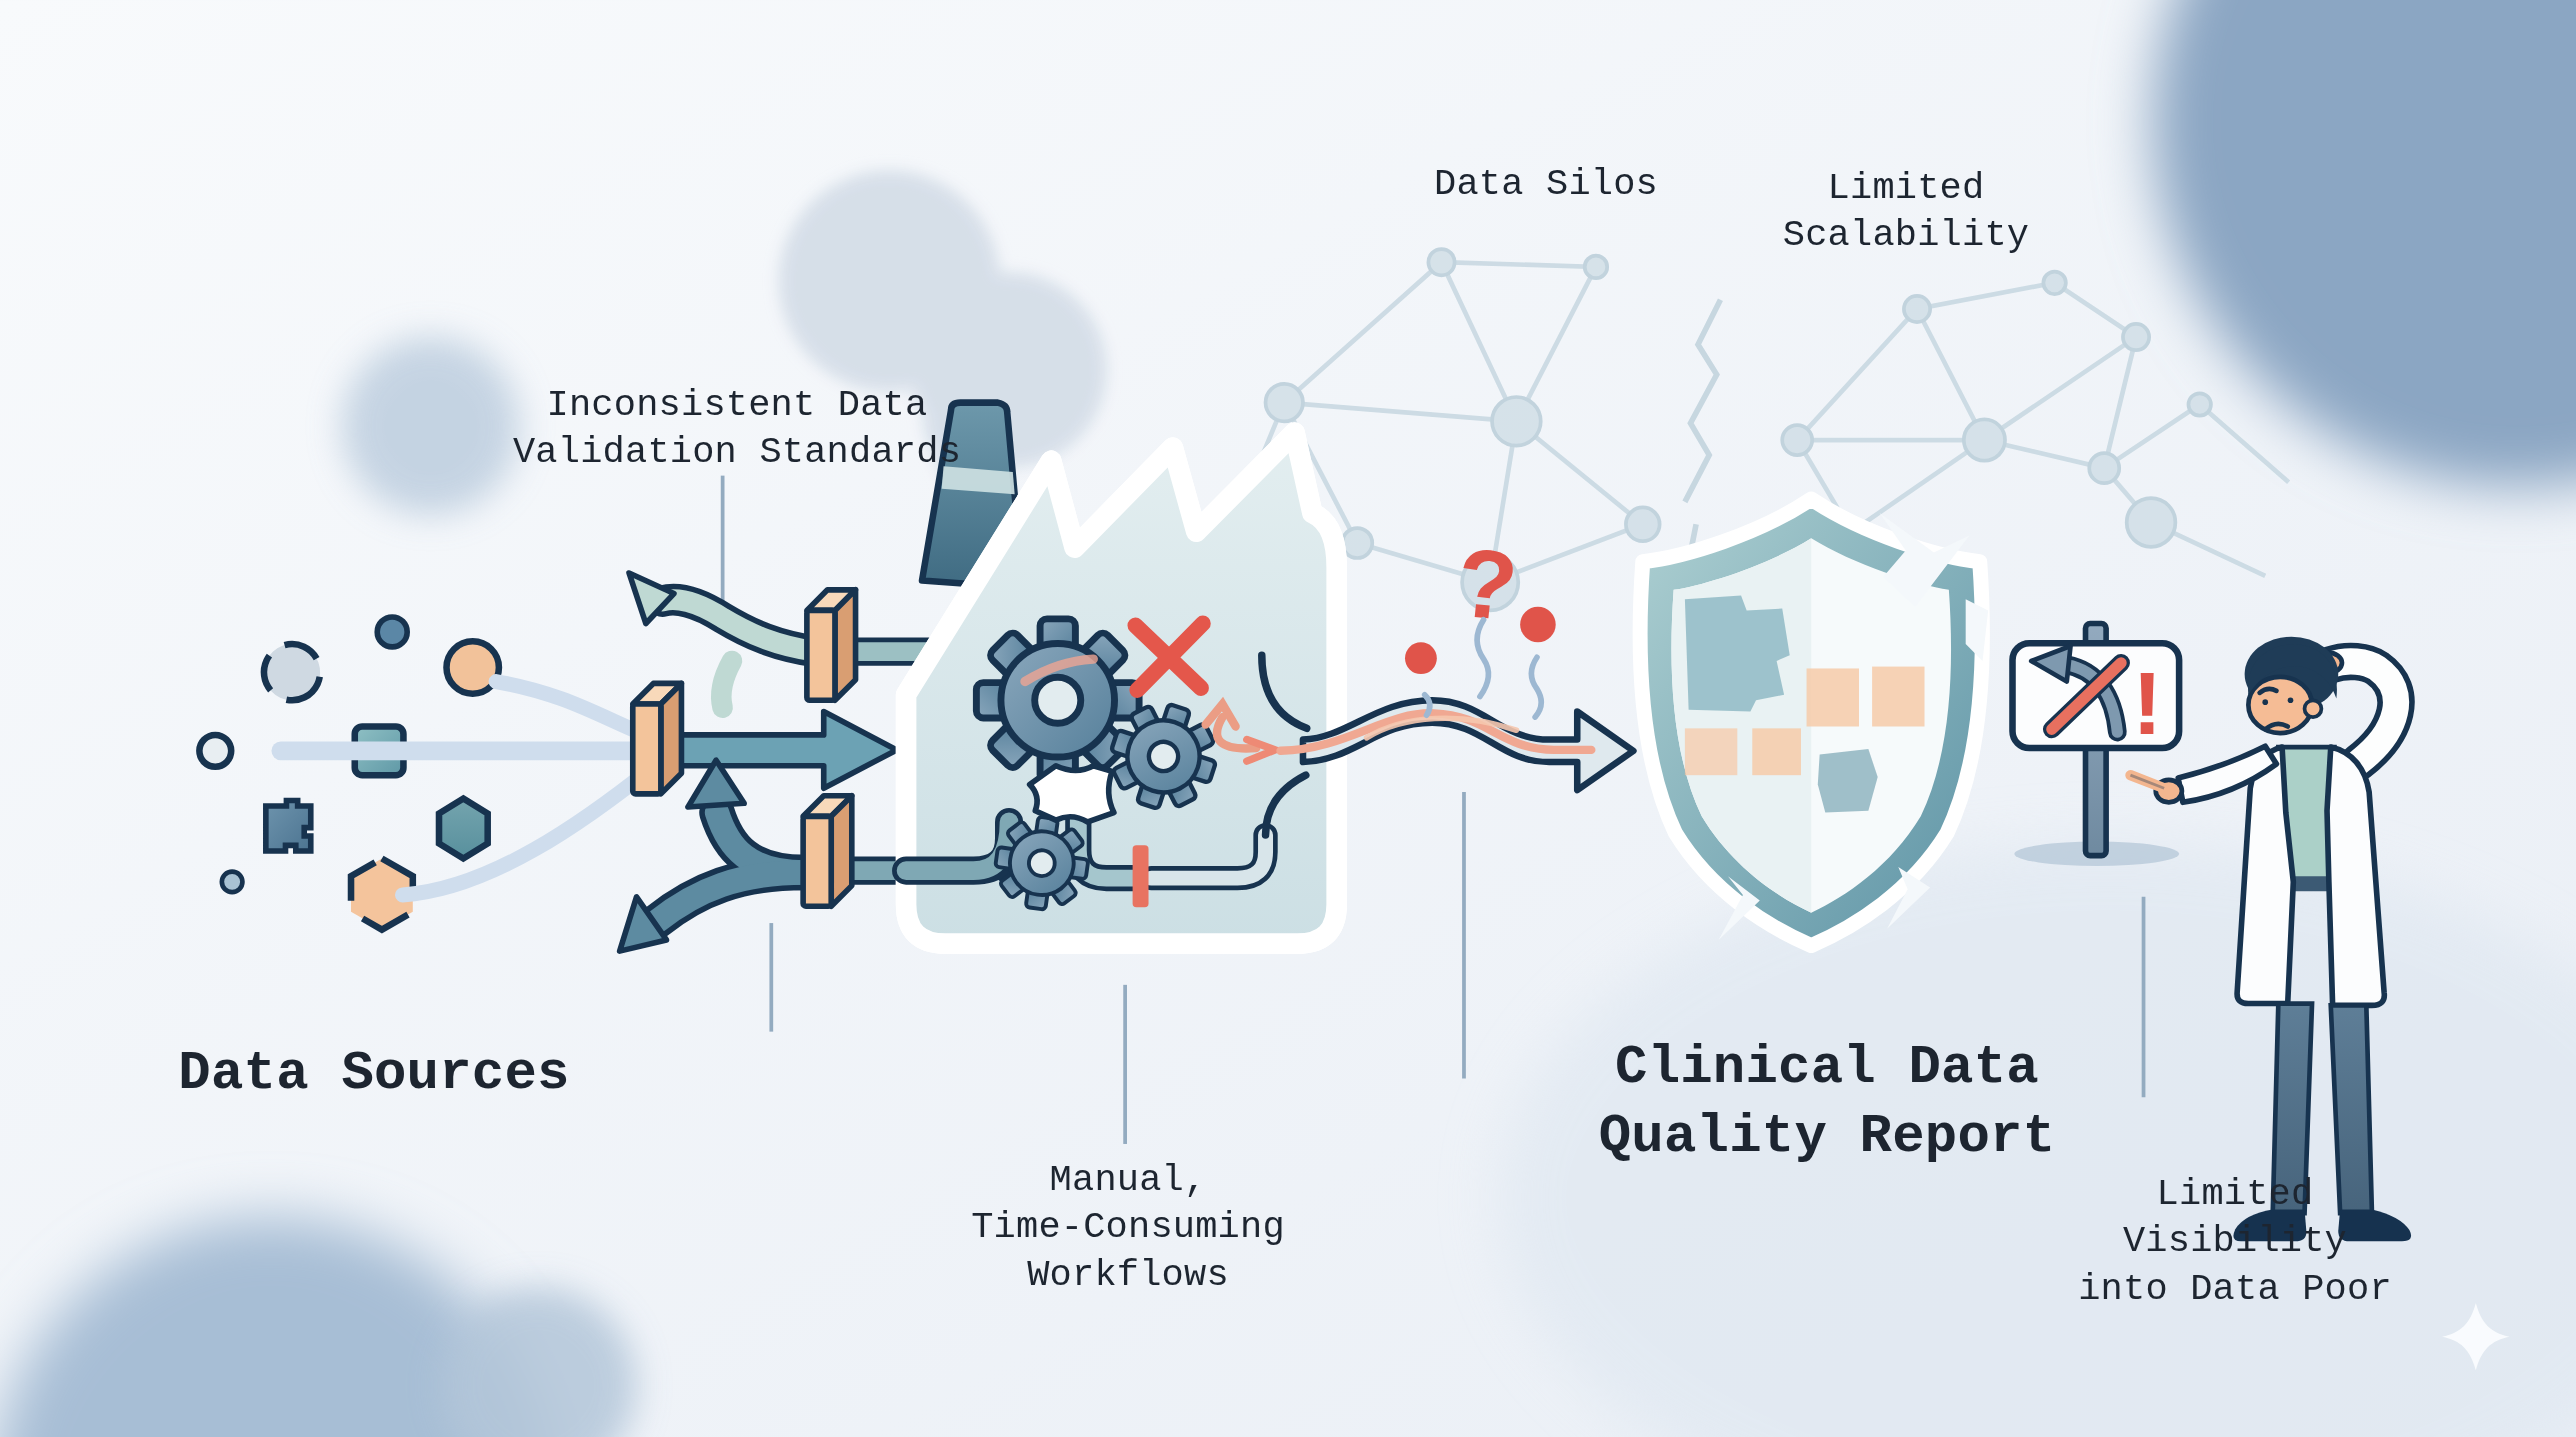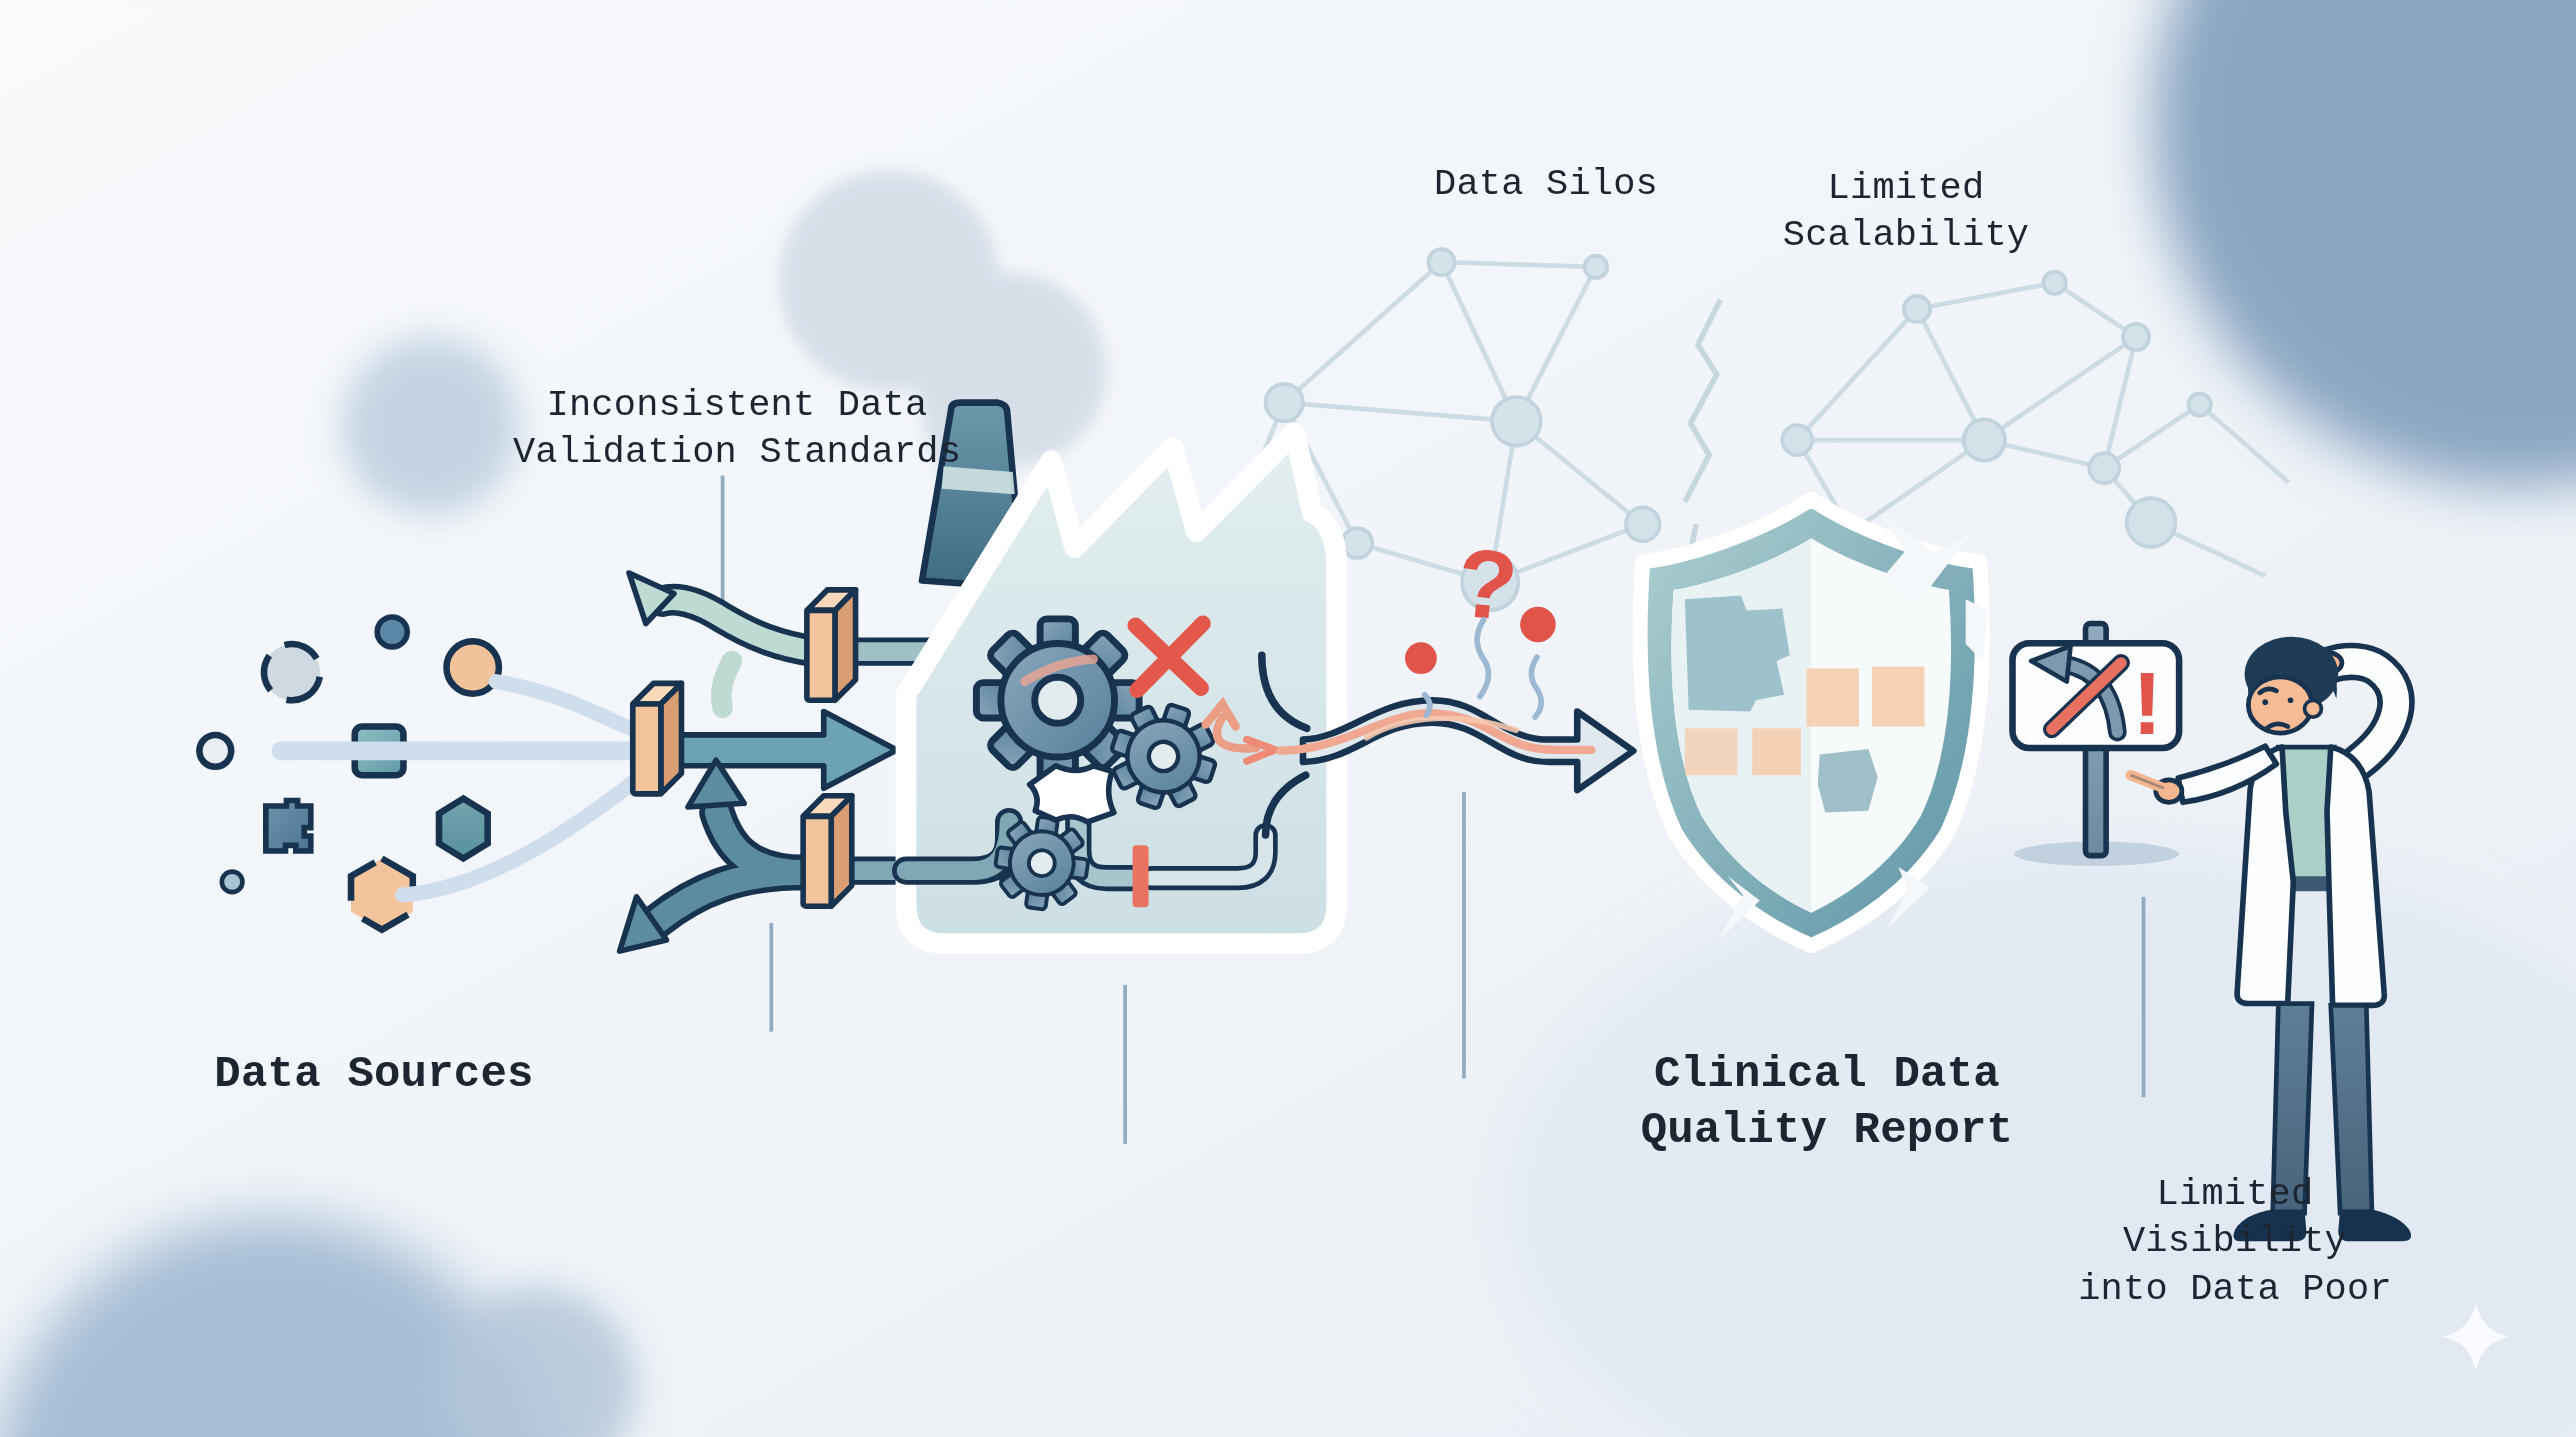--- a/index.html
+++ b/index.html
@@ -3,21 +3,21 @@
 <meta charset="utf-8">
 <style>
   html,body{margin:0;padding:0;background:#f1f5f9;}
   body{width:2576px;height:1438px;position:relative;overflow:hidden;
        font-family:"Liberation Sans", sans-serif;}
   .stage{position:absolute;inset:0;width:2576px;height:1438px;}
   svg.art{position:absolute;left:0;top:0;}
   .label{position:absolute;transform:translate(-50%,-50%);
          text-align:center;white-space:pre-line;color:#1d2530;
          font-size:37px;line-height:1.28;letter-spacing:0.2px;font-family:Liberation Mono, monospace;}
-  .label.bold{font-weight:bold;font-size:44px;}
+  .label.bold{font-weight:bold;font-size:54px;}
 </style>
 </head>
 <body>
 
 <div class="stage">
 <svg class="art" width="2576" height="1438" viewBox="0 0 2752 1536">
   <defs>
     <filter id="soft30" x="-60%" y="-60%" width="220%" height="220%">
           <feGaussianBlur stdDeviation="30"></feGaussianBlur>
         </filter>
@@ -316,20 +316,23 @@
     <path d="M2428 1292 L2462 1292 L2464 1316 Q2464 1326 2452 1326 L2394 1326 Q2382 1326 2388 1313 Q2398 1297 2428 1292 Z" fill="#16324f"></path>
     <path d="M2500 1292 L2534 1292 Q2564 1299 2574 1314 Q2580 1326 2566 1326 L2510 1326 Q2498 1326 2498 1315 Z" fill="#16324f"></path>
   </g>
 
   <path d="M2645 1392 C2651 1414 2661 1424 2681 1428 C2661 1432 2651 1442 2645 1464 C2639 1442 2629 1432 2609 1428 C2629 1424 2639 1414 2645 1392 Z" fill="#fafcfe" opacity="0.95"></path>
 </svg>
 
 <div class="label bold" style="left:374px;top:1074px">Data Sources</div>
 <div class="label" style="left:737px;top:429px">Inconsistent Data
 Validation Standards</div>
+<div class="label" style="left:1128px;top:1228px">Manual,
+Time-Consuming
+Workflows</div>
 <div class="label" style="left:1546px;top:185px">Data Silos</div>
 <div class="label" style="left:1906px;top:212px">Limited
 Scalability</div>
 <div class="label bold" style="left:1827px;top:1102px">Clinical Data
 Quality Report</div>
 <div class="label" style="left:2235px;top:1242px">Limited Visibility
 into Data Poor</div>
 </div>
 
 

